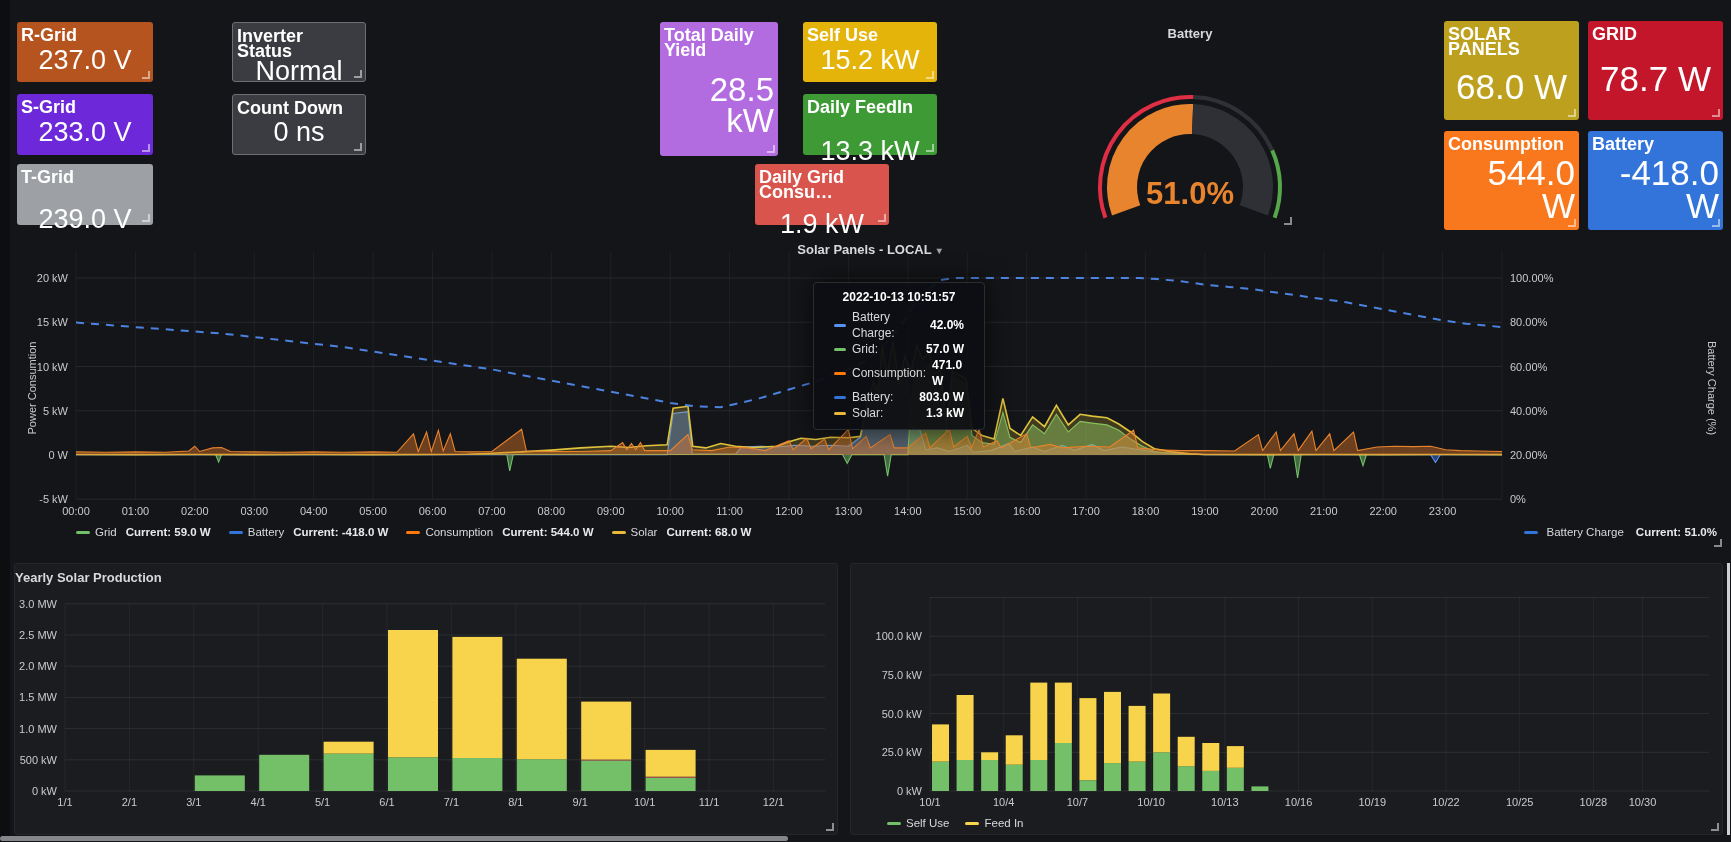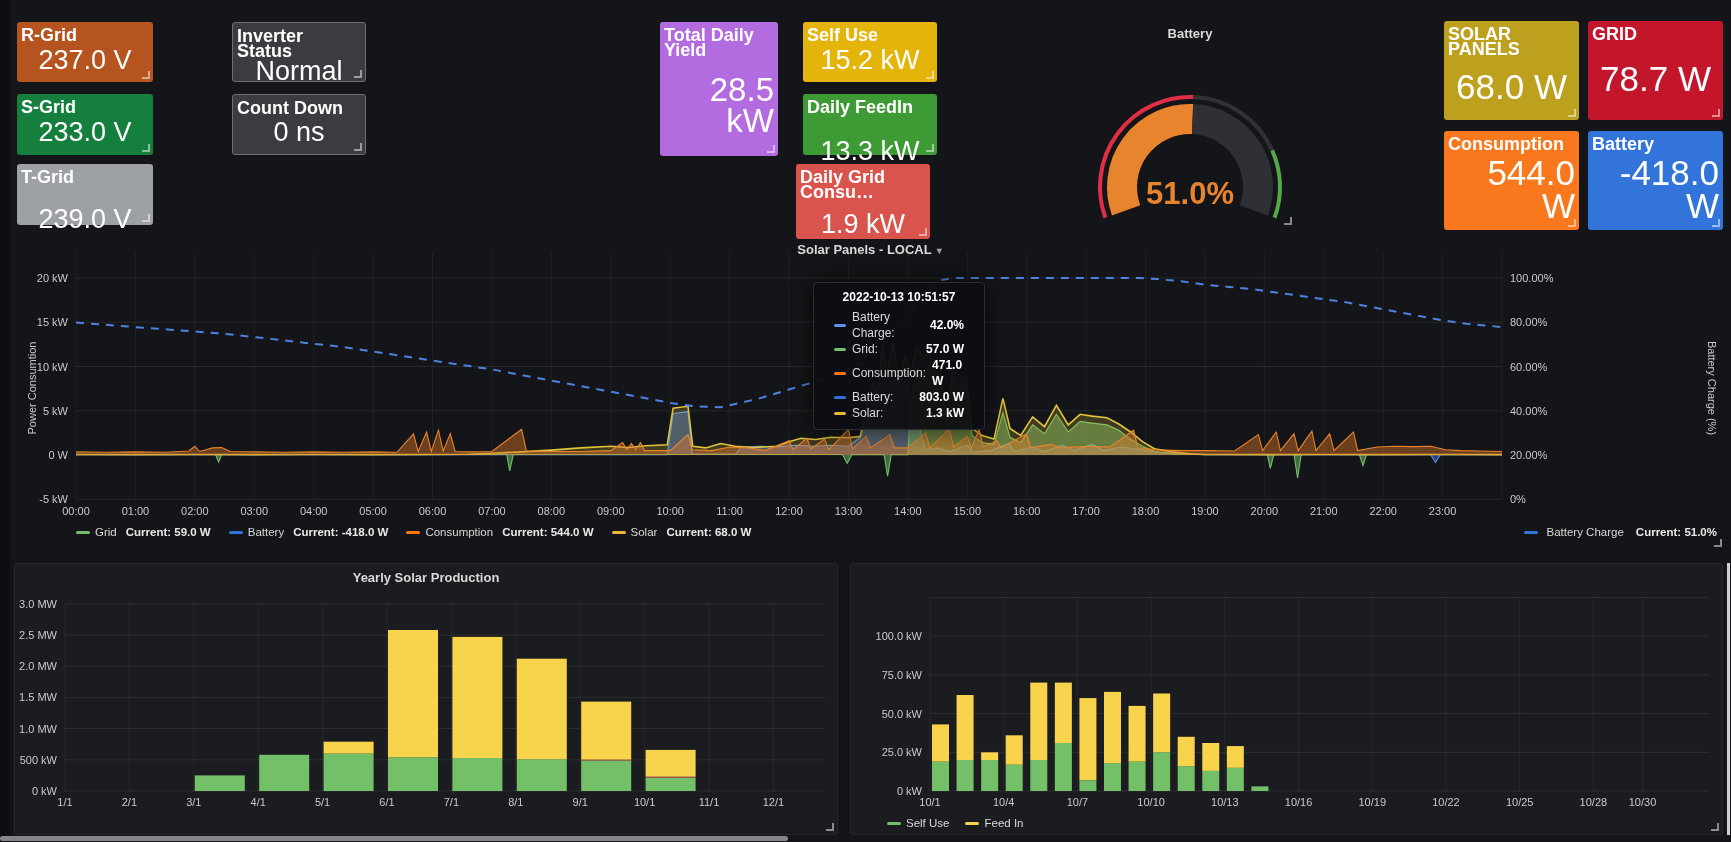--- a/index.html
+++ b/index.html
@@ -12,21 +12,21 @@
   .v27{font-size:27px}.v33{font-size:33px}.v35{font-size:35px}
   .gray{background:#3b3c41;border:1px solid #6e6f74}
   .rz:after{content:"";position:absolute;right:3px;bottom:3px;width:6px;height:6px;
     border-right:2px solid rgba(255,255,255,.5);border-bottom:2px solid rgba(255,255,255,.5)}
   .panel-main{position:absolute;left:14px;top:238px;width:1711px;height:312px}
   .ptitle{position:absolute;top:4px;left:0;right:0;text-align:center;font-size:13px;font-weight:700;color:#d8d9da;cursor:pointer;z-index:2}
   .caret{color:#9fa0a4;margin-left:5px;font-size:10px}
   .gpanel{position:absolute;left:1085px;top:22px;width:210px;height:206px}
   .gtitle{text-align:center;font-size:13px;font-weight:700;color:#d8d9da;padding-top:4px}
   .bpanel{position:absolute;top:563px;height:272px;background:#1b1c1f;border:1px solid #26272c;border-radius:3px}
-  .btitle{position:absolute;top:6px;left:0;right:0;text-align:center;font-size:13px;font-weight:700;color:#d8d9da}
+  .btitle{position:absolute;top:6px;left:0;right:0;font-size:13px;font-weight:700;color:#d8d9da}
   .legend-row{position:absolute;left:62px;right:8px;top:288px;display:flex;gap:18px;align-items:center;font-size:11.5px;color:#d8d9da}
   .blegend{position:absolute;bottom:5px;left:36px;display:flex;gap:16px;font-size:11.5px;color:#d8d9da}
   .li{display:flex;align-items:center;gap:5px;cursor:pointer;white-space:nowrap}
   .dash{display:inline-block;width:14px;height:3px;border-radius:2px;flex:none}
   .li b{margin-left:4px;color:#e8e9ea}
   .tooltip{position:absolute;left:799px;top:44px;width:172px;background:rgba(14,15,19,.96);
     border:1px solid #2c2d33;border-radius:4px;padding:7px 20px 8px;z-index:4;box-shadow:0 0 25px rgba(0,0,0,.65)}
   .tt-title{font-size:12px;font-weight:700;color:#fff;text-align:center;margin-bottom:5px}
   .ttr{display:flex;align-items:center;gap:6px;font-size:12px;line-height:16px;color:#d8d9da}
   .ttn{flex:1}.ttv{color:#fff}
@@ -37,21 +37,21 @@
 </style>
 </head>
 <body>
 
 <div class="sidebar-strip"></div>
 
 <div class="stat rz" style="left: 17px; top: 22px; width: 136px; height: 60px; background: rgb(181, 84, 31);">
   <div class="t">R-Grid</div>
   <div class="v v27">237.0 V</div>
 </div>
-<div class="stat rz" style="left: 17px; top: 94px; width: 136px; height: 61px; background: #15803d;">
+<div class="stat rz" style="left: 17px; top: 94px; width: 136px; height: 61px; background: #6d28d9;">
   <div class="t">S-Grid</div>
   <div class="v v27">233.0 V</div>
 </div>
 <div class="stat rz" style="left: 17px; top: 164px; width: 136px; height: 61px; background: rgb(157, 160, 164); gap: 22px;">
   <div class="t">T-Grid</div>
   <div class="v v27">239.0 V</div>
 </div>
 
 <div class="stat gray rz" style="left:232px;top:22px;width:134px;height:60px">
   <div class="t">Inverter Status</div>
@@ -67,21 +67,21 @@
   <div class="v v33">28.5 kW</div>
 </div>
 <div class="stat rz" style="left: 803px; top: 22px; width: 134px; height: 60px; background: rgb(229, 180, 11);">
   <div class="t">Self Use</div>
   <div class="v v27">15.2 kW</div>
 </div>
 <div class="stat rz" style="left: 803px; top: 94px; width: 134px; height: 61px; background: rgb(62, 154, 52); gap: 24px;">
   <div class="t">Daily FeedIn</div>
   <div class="v v27">13.3 kW</div>
 </div>
-<div class="stat rz" style="left: 796px; top: 164px; width: 134px; height: 75px; background: rgb(217, 84, 77); gap: 12px;">
+<div class="stat rz" style="left: 755px; top: 164px; width: 134px; height: 61px; background: rgb(217, 84, 77); gap: 12px;">
   <div class="t">Daily Grid Consu…</div>
   <div class="v v27">1.9 kW</div>
 </div>
 
 <div class="gpanel rz">
   <div class="gtitle">Battery</div>
   <svg width="210" height="180" style="top:24px">
       <path d="M20.4,171.8 A90,90 0 0 1 108.5,51.1" stroke="#e02f44" stroke-width="4" fill="none"></path>
       <path d="M108.5,51.1 A90,90 0 0 1 187.2,104.4" stroke="#2f3136" stroke-width="4" fill="none"></path>
       <path d="M187.2,104.4 A90,90 0 0 1 189.6,171.8" stroke="#56a64b" stroke-width="4" fill="none"></path>

